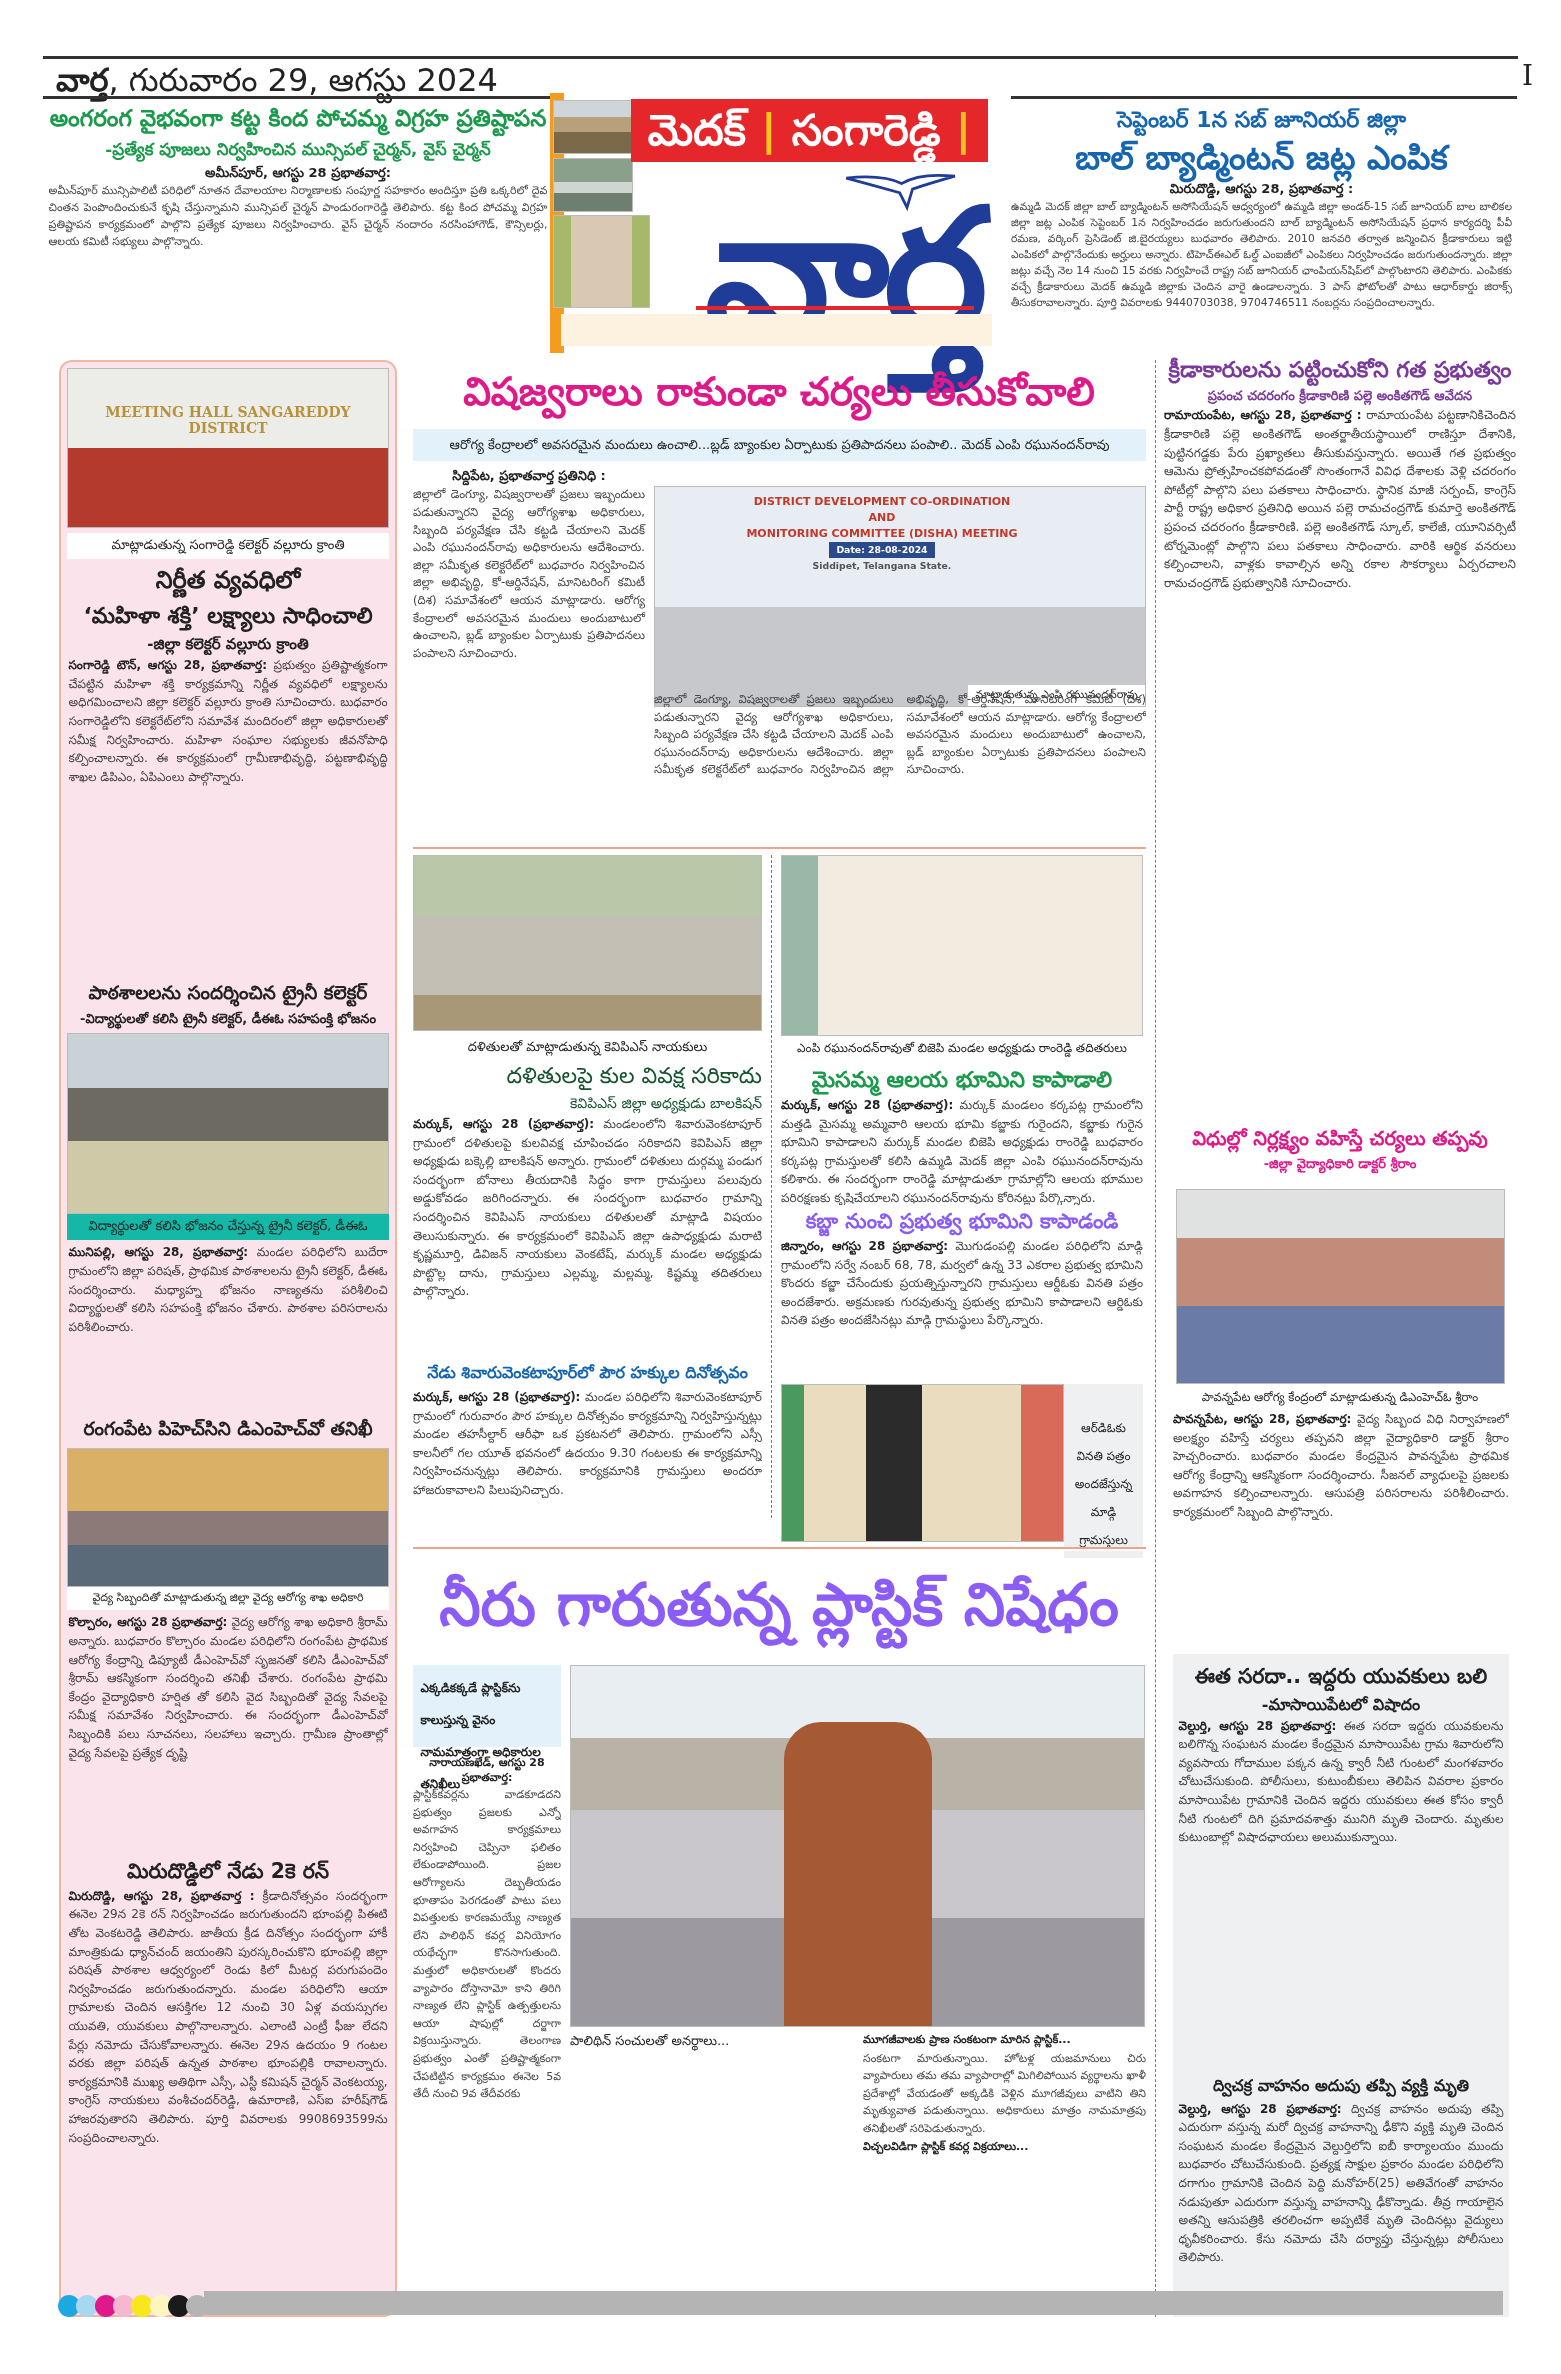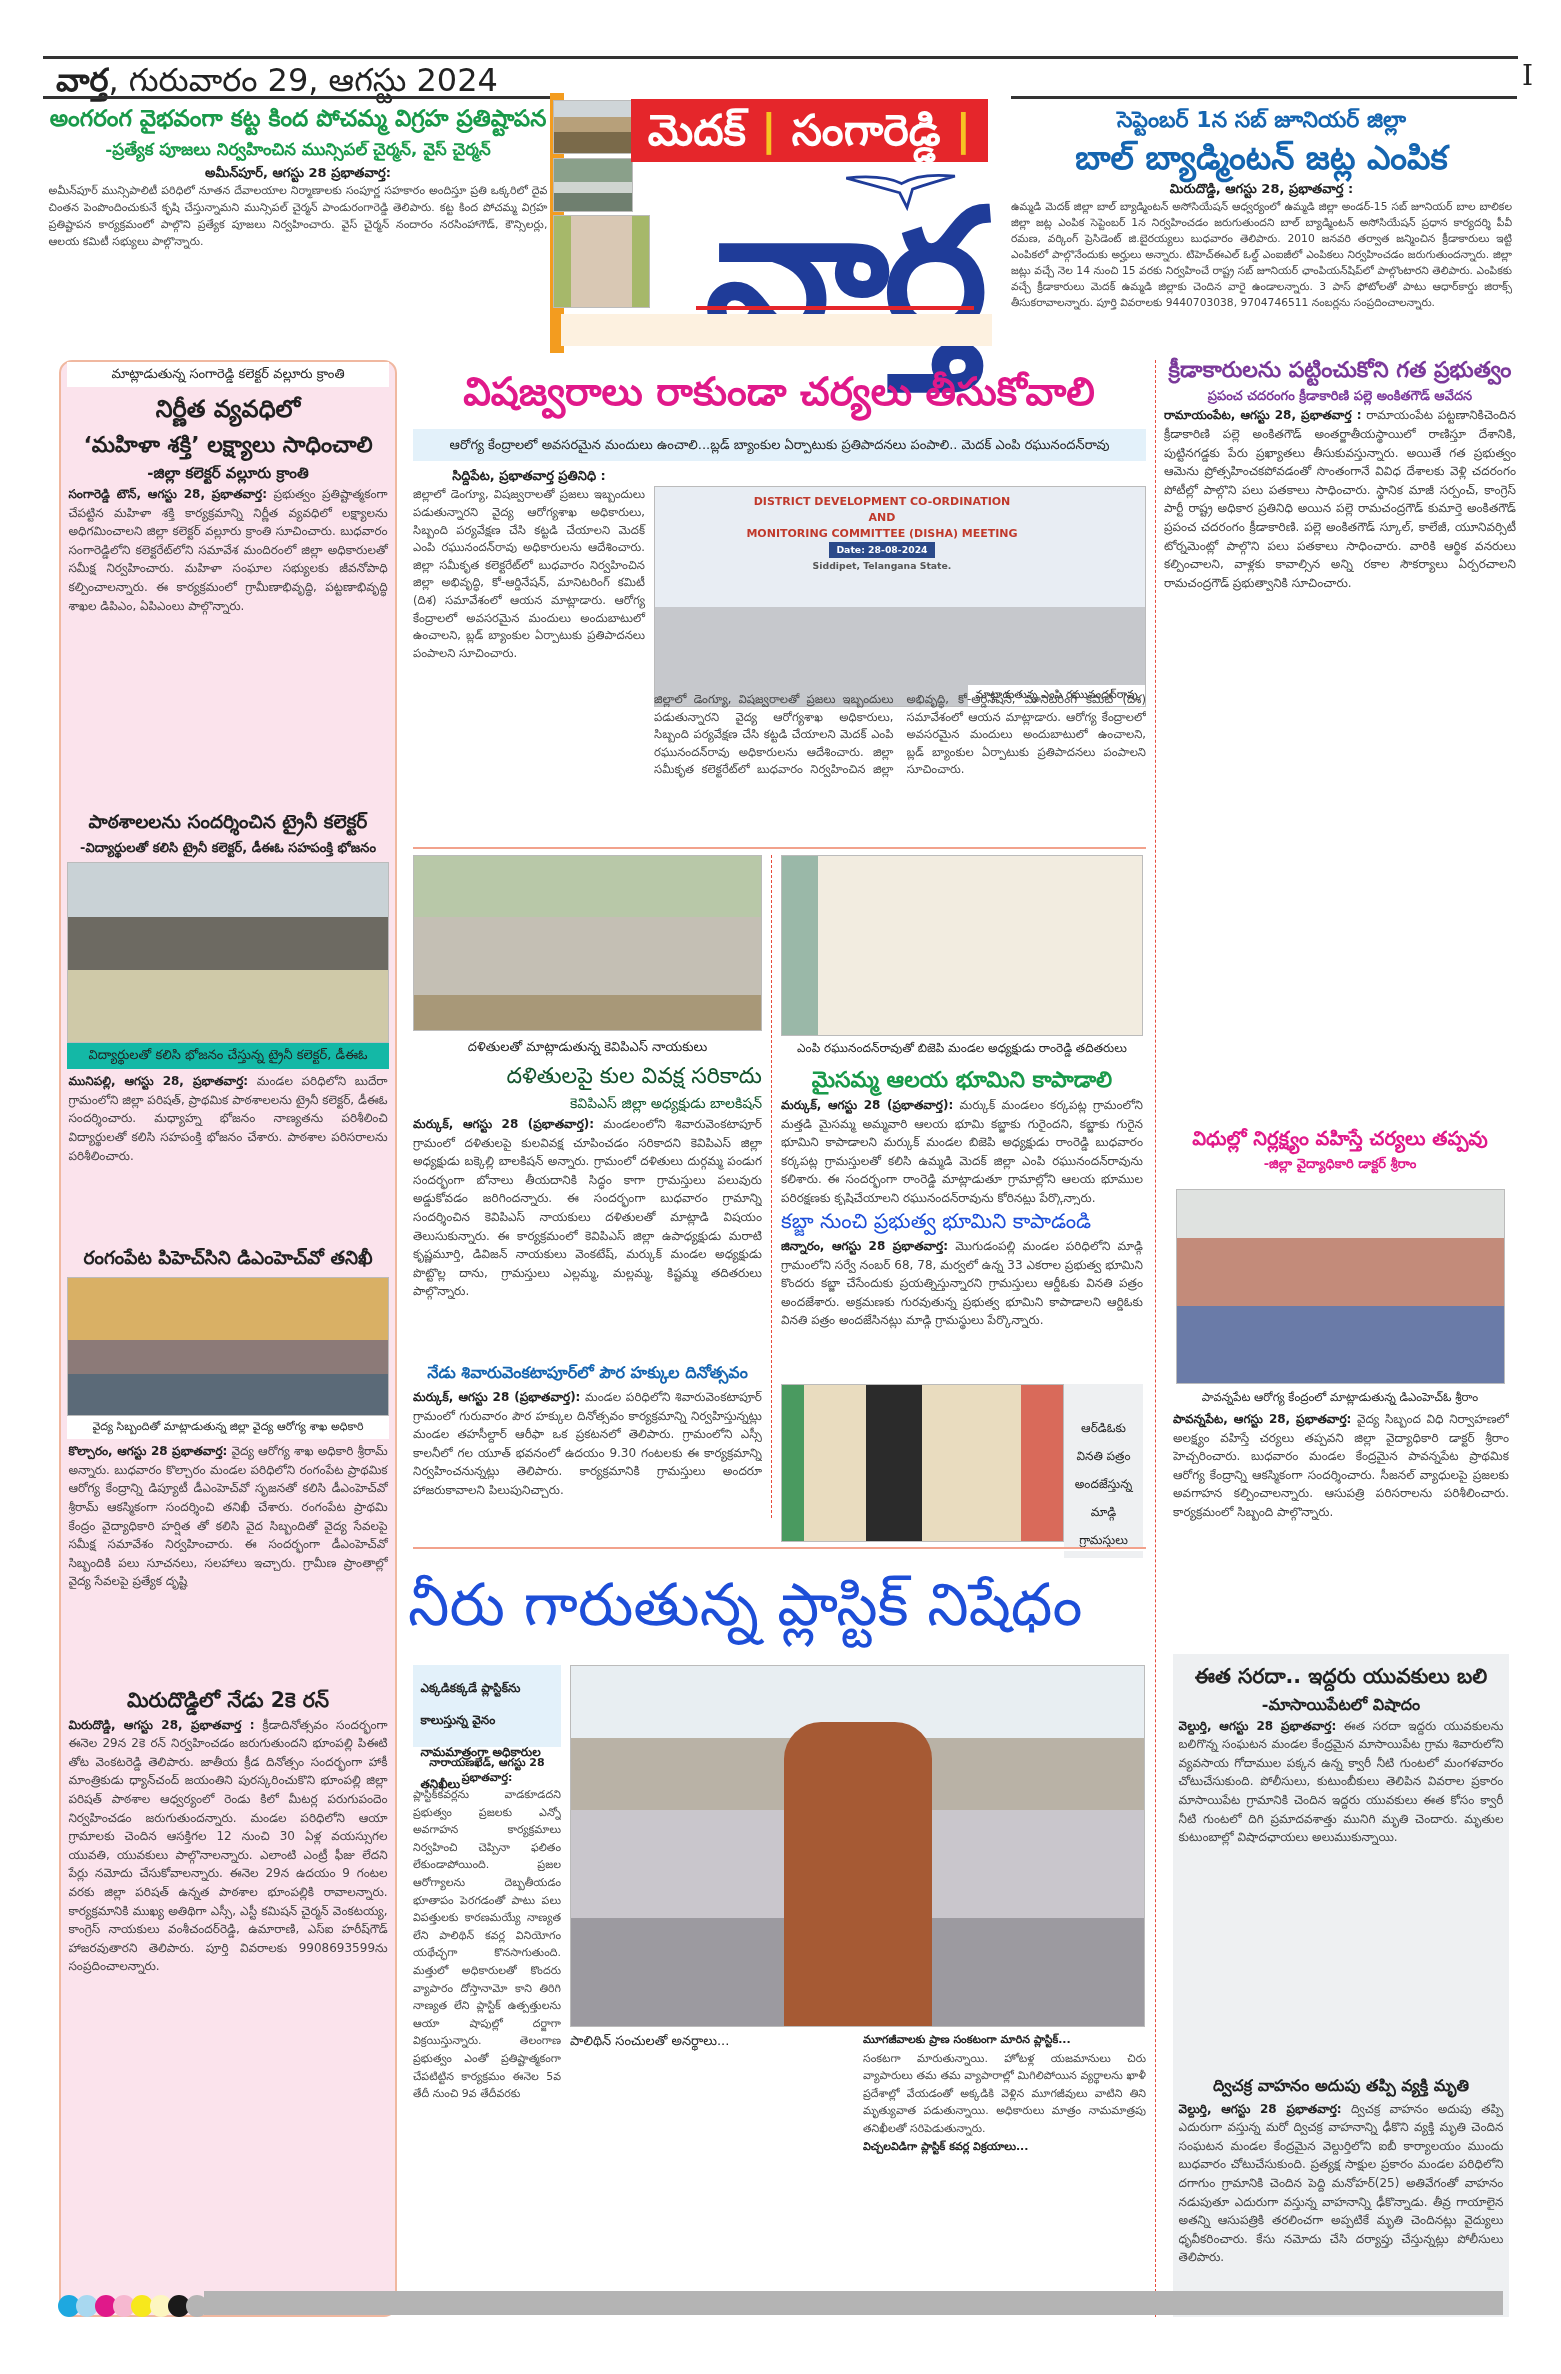--- a/index.html
+++ b/index.html
@@ -6,21 +6,21 @@
 body{width:1561px;height:2375px;background:#fff;font-family:"DejaVu Sans",sans-serif;color:#222;position:relative;overflow:hidden}
 .abs{position:absolute}
 .rule{background:#333}
 .masthead-date{left:56px;top:54px;font-size:32px;color:#222}
 .masthead-date b{font-weight:bold}
 .pageno{right:28px;top:54px;font-size:28px;font-family:"DejaVu Serif",serif}
 .green-h{color:#1a9a4a;font-weight:bold;text-align:center}
 .blue-h{color:#1565b0;font-weight:bold;text-align:center}
 .pink-h{color:#e0198a;font-weight:bold;text-align:center}
 .purple-h{color:#7b3a9a;font-weight:bold;text-align:center}
-.red-h{color:#1d4ed8;font-weight:normal;}
+.red-h{color:#8b5cf6;font-weight:bold;text-align:center}
 .navy-h{color:#14532d;font-weight:normal;text-align:right}
 .dark-h{color:#222;font-weight:bold;text-align:center}
 .dateline{font-weight:bold;text-align:center;font-size:14px}
 .body{font-size:12px;line-height:18.6px;color:#444;text-align:justify}
 .body b{color:#222}
 .photo{border:0.9px solid #bbb;overflow:hidden}
 .caption{font-size:13px;text-align:center;color:#222;padding:3.7px 0}
 .pinkbox{background:#fbe3ec;border:2.8px solid #f0b8a0;border-radius:13px}
 .greybox{background:#eef0f2}
 .lightblue{background:#e3f1fa}
@@ -66,20 +66,23 @@
 
 <div class="abs rule" style="left:1011px;top:96px;width:506px;height:2.8px"></div>
 <div class="abs" style="left:1011px;top:104px;width:501px;height:250px">
   <div class="blue-h" style="font-size:22px;line-height:32px">సెప్టెంబర్ 1న సబ్ జూనియర్ జిల్లా</div>
   <div class="blue-h" style="font-size:33px;line-height:43px">బాల్ బ్యాడ్మింటన్ జట్ల ఎంపిక</div>
   <div class="dateline" style="font-size:13px;line-height:20.4px">మిరుదొడ్డి, ఆగస్టు 28, ప్రభాతవార్త :</div>
   <div class="body" style="font-size:10.7px;line-height:16px">ఉమ్మడి మెదక్ జిల్లా బాల్ బ్యాడ్మింటన్ అసోసియేషన్ ఆధ్వర్యంలో ఉమ్మడి జిల్లా అండర్-15 సబ్ జూనియర్ బాల బాలికల జిల్లా జట్ల ఎంపిక సెప్టెంబర్ 1న నిర్వహించడం జరుగుతుందని బాల్ బ్యాడ్మింటన్ అసోసియేషన్ ప్రధాన కార్యదర్శి పీవీ రమణ, వర్కింగ్ ప్రెసిడెంట్ జి.బైరయ్యలు బుధవారం తెలిపారు. 2010 జనవరి తర్వాత జన్మించిన క్రీడాకారులు ఇట్టి ఎంపికలో పాల్గొనేందుకు అర్హులు అన్నారు. టిహెచ్‌ఈఎల్ ఓల్డ్ ఎంఐజీలో ఎంపికలు నిర్వహించడం జరుగుతుందన్నారు. జిల్లా జట్లు వచ్చే నెల 14 నుంచి 15 వరకు నిర్వహించే రాష్ట్ర సబ్ జూనియర్ ఛాంపియన్‌షిప్‌లో పాల్గొంటారని తెలిపారు. ఎంపికకు వచ్చే క్రీడాకారులు మెదక్ ఉమ్మడి జిల్లాకు చెందిన వారై ఉండాలన్నారు. 3 పాస్ ఫోటోలతో పాటు ఆధార్‌కార్డు జిరాక్స్ తీసుకరావాలన్నారు. పూర్తి వివరాలకు 9440703038, 9704746511 నంబర్లను సంప్రదించాలన్నారు.</div>
 </div>
 
 <div class="abs pinkbox" style="left:59px;top:360px;width:338px;height:1957px">
+  <div class="photo" style="margin:5.6px;height:160px;background:linear-gradient(#ecece8 0 50%,#b53a2e 50% 100%);position:relative">
+    <div style="position:absolute;top:35px;width:100%;text-align:center;color:#b8923a;font-weight:bold;font-family:'DejaVu Serif',serif;font-size:14px;line-height:16.7px">MEETING HALL SANGAREDDY DISTRICT</div>
+  </div>
   <div class="caption" style="background:#fff;margin:0 5.6px">మాట్లాడుతున్న సంగారెడ్డి కలెక్టర్ వల్లూరు క్రాంతి</div>
   <div class="dark-h" style="font-size:24px;line-height:37px;margin-top:3.7px">నిర్ణీత వ్యవధిలో</div>
   <div class="dark-h" style="font-size:22px;line-height:33px">‘మహిళా శక్తి’ లక్ష్యాలు సాధించాలి</div>
   <div class="dark-h" style="font-size:15px;line-height:24px">-జిల్లా కలెక్టర్ వల్లూరు క్రాంతి</div>
   <div class="body" style="padding:0 7.4px;height:321px;overflow:hidden">
     <b>సంగారెడ్డి టౌన్, ఆగస్టు 28, ప్రభాతవార్త:</b> <span>ప్రభుత్వం ప్రతిష్టాత్మకంగా చేపట్టిన మహిళా శక్తి కార్యక్రమాన్ని నిర్ణీత వ్యవధిలో లక్ష్యాలను అధిగమించాలని జిల్లా కలెక్టర్ వల్లూరు క్రాంతి సూచించారు. బుధవారం సంగారెడ్డిలోని కలెక్టరేట్‌లోని సమావేశ మందిరంలో జిల్లా అధికారులతో సమీక్ష నిర్వహించారు. మహిళా సంఘాల సభ్యులకు జీవనోపాధి కల్పించాలన్నారు. ఈ కార్యక్రమంలో గ్రామీణాభివృద్ధి, పట్టణాభివృద్ధి శాఖల డిపిఎం, ఏపిఎంలు పాల్గొన్నారు.</span>
   </div>
   <div class="dark-h" style="font-size:18.6px;line-height:32px">పాఠశాలలను సందర్శించిన ట్రైనీ కలెక్టర్</div>
   <div class="dark-h" style="font-size:13px;line-height:20.4px">-విద్యార్థులతో కలిసి ట్రైనీ కలెక్టర్, డీఈఓ సహపంక్తి భోజనం</div>
   <div class="photo" style="margin:3.7px 5.6px 0;height:181px;background:linear-gradient(#c9d2d6 0 30%,#6d6a62 30% 60%,#cfc9a8 60%)"></div>

